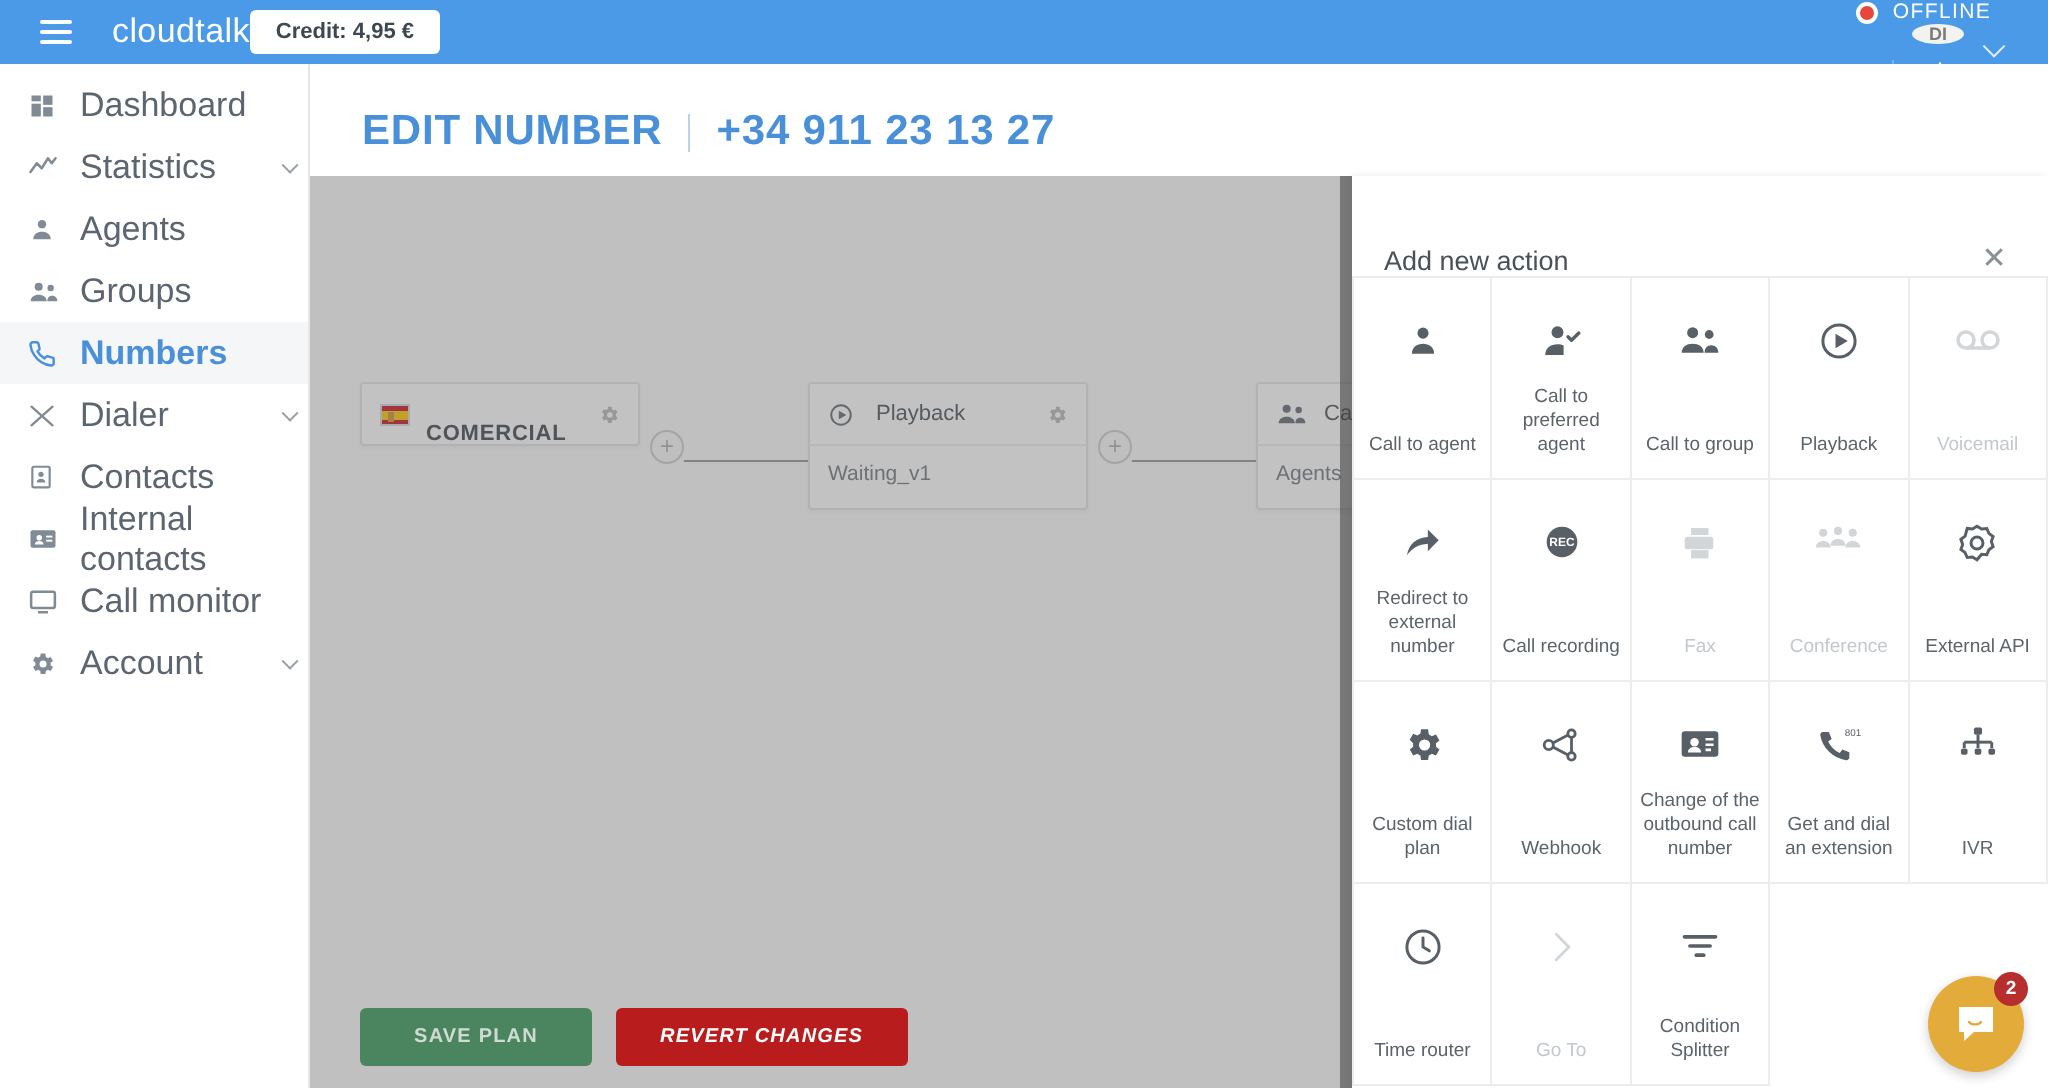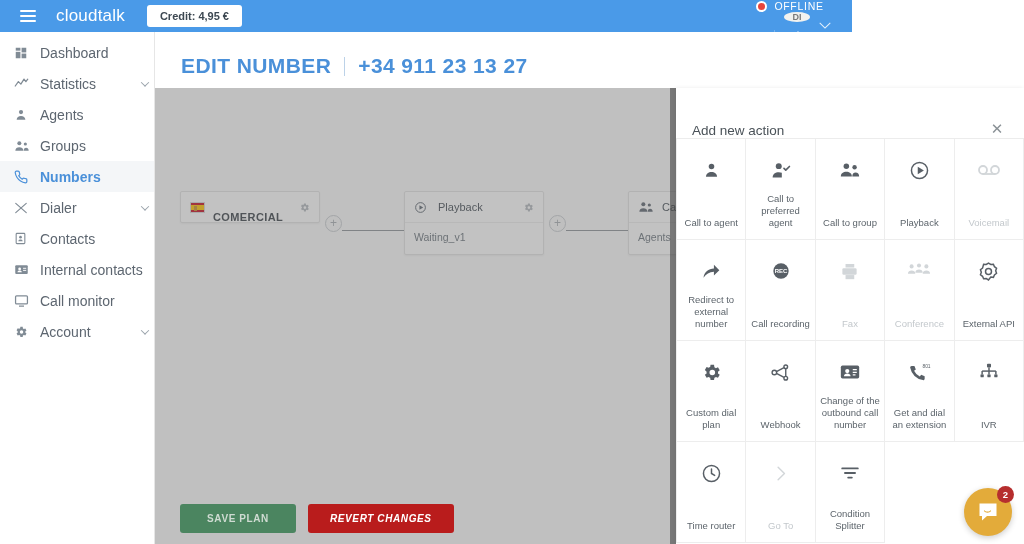--- a/index.html
+++ b/index.html
@@ -7,38 +7,37 @@
     width: 1024px; height: 544px;
     overflow: hidden;
     font-family: "Liberation Sans", sans-serif;
     background: #ffffff;
   }
   #app { position: relative; width: 1024px; height: 544px; }
 
   
   .topbar {
     position: absolute; top: 0; left: 0;
-    width: 852px; height: 32px;
+    width: 1024px; height: 32px;
     background: #4a9ae8;
     display: flex; align-items: center;
     z-index: 40;
   }
   .hamburger {
     width: 56px; height: 32px;
     display: flex; flex-direction: column;
     align-items: center; justify-content: center;
     gap: 3px; cursor: pointer;
   }
   .hamburger span { display: block; width: 16px; height: 2px; background: #fff; border-radius: 1px; }
   .brand {
     color: #ffffff; font-size: 17px; letter-spacing: .2px;
     font-weight: 400; margin-left: 0px;
   }
   .credit-badge {
-    margin-left: 22px;
     background: #ffffff; color: #3d4852;
     font-size: 11px; font-weight: bold;
     padding: 5px 13px; border-radius: 3px;
     white-space: nowrap; cursor: pointer;
   }
   .topbar-right {
     margin-left: auto; display: flex; align-items: center; height: 32px; flex-direction: column;
   }
   .status-pill {
     display: flex; align-items: center; gap: 7px;
@@ -81,21 +80,21 @@
     background: #ffffff;
     border-right: 1px solid #e6e6e6;
     padding-top: 5px;
     z-index: 30;
   }
   .nav-item {
     position: relative;
     height: 31px;
     display: flex; align-items: center;
     padding-left: 14px;
-    font-size: 14px; color: #5d6670;
+    font-size: 17px; color: #5d6670;
     cursor: pointer;
   }
   .nav-item.active { background: #f4f6f8; color: #4a90d9; font-weight: bold; }
   .nav-ico {
     width: 26px; flex: 0 0 26px;
     display: flex; align-items: center;
     color: #808b95;
   }
   .nav-item.active .nav-ico { color: #4a90d9; }
   .nav-label { flex: 1; }

